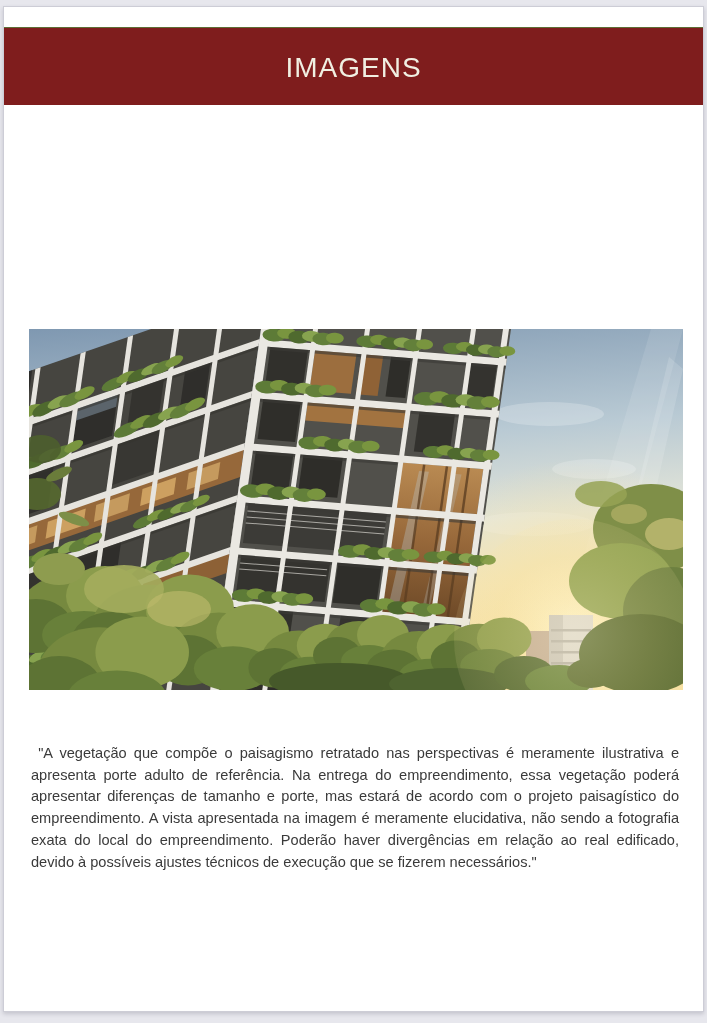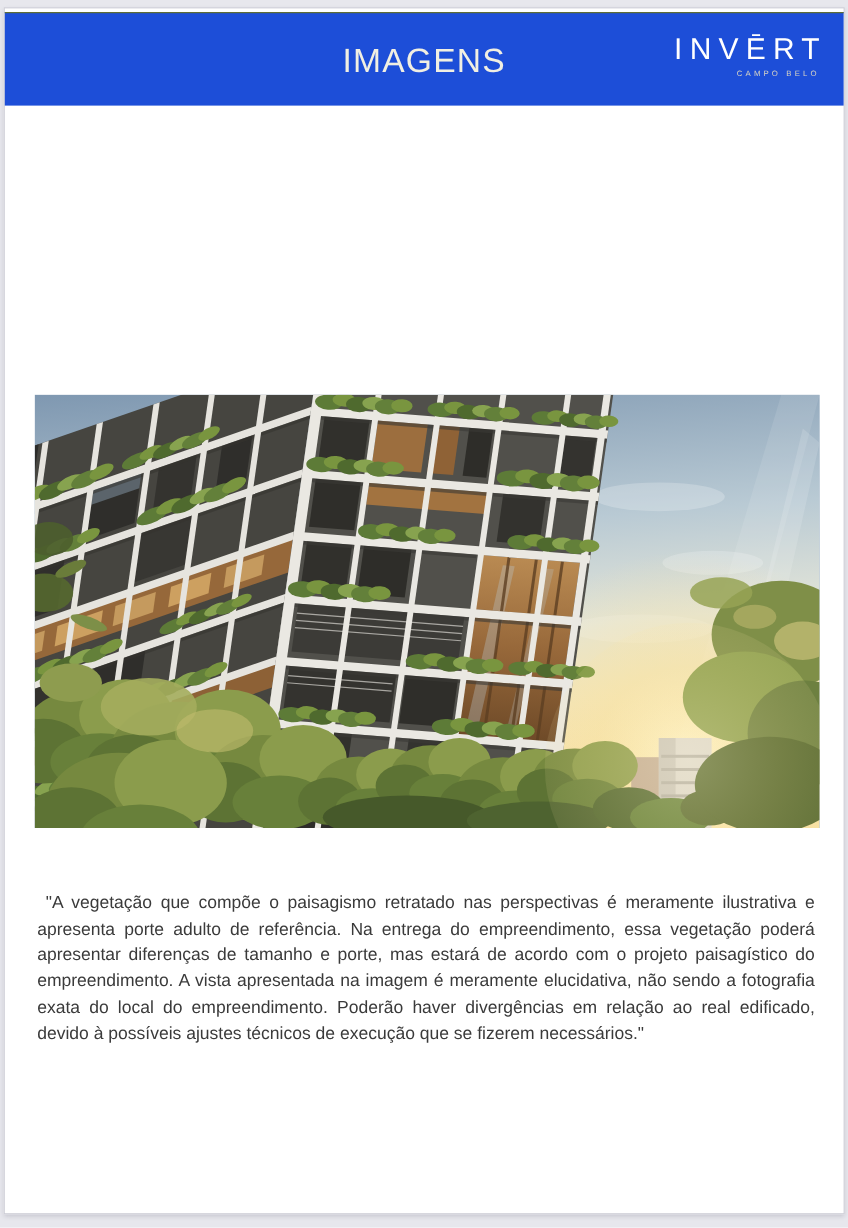--- a/index.html
+++ b/index.html
@@ -10,22 +10,22 @@
     position:relative;
     overflow:hidden;
   }
   .page{
     position:absolute;left:3px;top:6px;width:699px;height:1004px;
     background:#ffffff;
     border:1px solid #cdcdd6;
     box-shadow:0 2px 4px rgba(40,40,60,.18);
   }
   .header-bar{
-    position:absolute;left:0;right:0;top:3px;height:77px;
-    background:#1d4ed8;
+    position:absolute;left:0;right:0;top:20px;height:77px;
+    background:#7f1d1d;
     border-top:1px solid #5e6d35;
   }
   .header-title{
     position:absolute;left:0;right:0;top:24px;
     text-align:center;
     color:#f1efe2;
     font-size:28px;
     letter-spacing:1px;
     font-weight:400;
   }
@@ -69,24 +69,20 @@
     text-align:justify;
   }
 </style>
 </head>
 <body>
 
 <div class="page">
 
   <div class="header-bar">
     <div class="header-title">IMAGENS</div>
-    <div class="logo">
-      <div class="logo-brand">INVĒRT</div>
-      <div class="logo-sub">CAMPO BELO</div>
-    </div>
   </div>
 
   <div class="figure">
     <svg width="654" height="361" viewBox="0 0 654 361">
       <defs>
         <linearGradient id="skyG" x1="0" y1="0" x2="0.15" y2="1">
           <stop offset="0" stop-color="#7f98b1"></stop>
           <stop offset="0.38" stop-color="#b9cad4"></stop>
           <stop offset="0.62" stop-color="#e2e4d8"></stop>
           <stop offset="0.8" stop-color="#f1e4bd"></stop>

